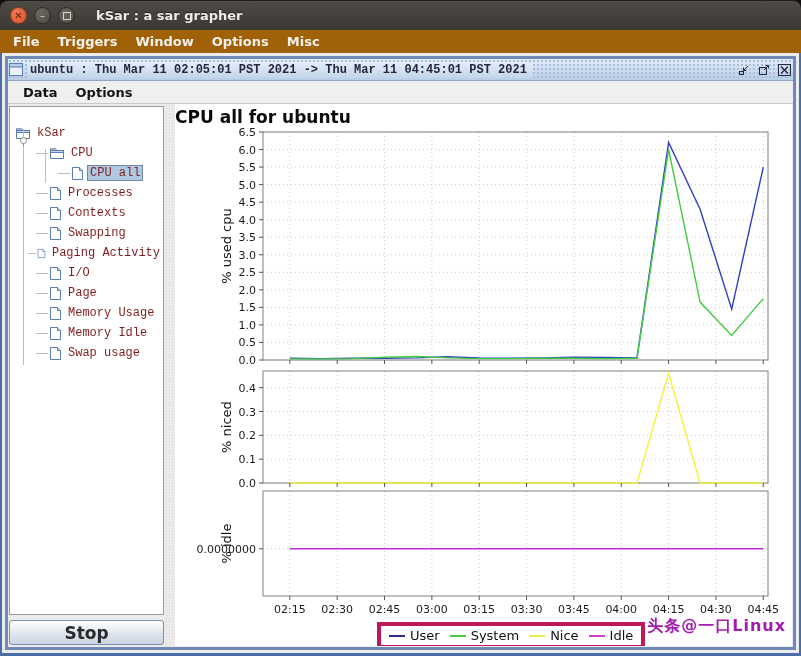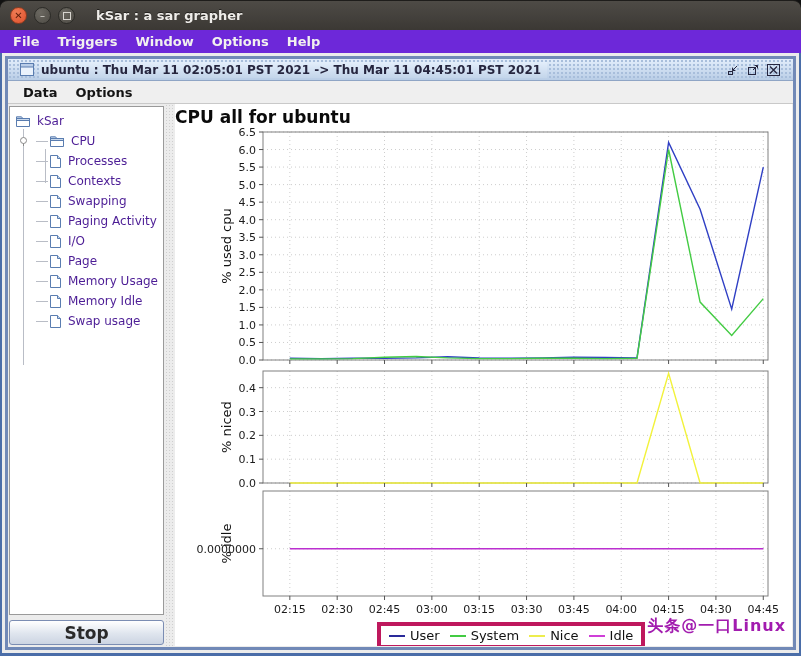--- a/index.html
+++ b/index.html
@@ -3,36 +3,36 @@
 <meta charset="utf-8">
 <style>
   html,body{margin:0;padding:0;background:#111;}
   body{width:801px;height:656px;position:relative;font-family:"DejaVu Sans","Liberation Sans",sans-serif;overflow:hidden;}
   .titlebar{height:30px;background:linear-gradient(#4e4b46,#3b3834);border-radius:8px 8px 0 0;border-top:1px solid #1e1d1b;display:flex;align-items:center;padding:0 10px;box-sizing:border-box;}
   .winbtn{width:17px;height:17px;border-radius:50%;margin-right:7px;display:flex;align-items:center;justify-content:center;font-size:10px;line-height:1;box-sizing:border-box;cursor:default;}
   .winbtn.close{background:radial-gradient(circle at 35% 30%,#f07c54,#dd4f2c);border:1px solid #8e3c20;color:#5e1d0a;font-weight:bold;}
   .winbtn.gray{background:radial-gradient(circle at 35% 30%,#6b6861,#4e4b45);border:1px solid #2b2a26;color:#d8d5cf;}
   .winbtn .sq{width:6px;height:6px;border:1px solid #d8d5cf;display:block;}
   .titlebar .title{color:#efedea;font-weight:bold;font-size:13px;margin-left:14px;text-shadow:0 -1px 0 #23211e;}
-  .menubar{height:23px;background:#6d28d9;display:flex;align-items:center;padding-left:4px;}
+  .menubar{height:23px;background:#a16207;display:flex;align-items:center;padding-left:4px;}
   .menubar .mitem{color:#f2f1ef;font-weight:bold;font-size:13px;padding:2px 9px;cursor:default;}
   .app-body{position:absolute;top:53px;left:0;right:0;bottom:0;background:#ececec;border-left:2px solid #4a6da8;border-right:2px solid #4a6da8;border-bottom:3px solid #4a6da8;box-sizing:border-box;padding:3px;}
   
   .iframe{position:absolute;top:3px;left:3px;right:3px;bottom:3px;border:3px solid #7189b7;background:#fff;box-sizing:border-box;display:flex;flex-direction:column;}
-  .if-titlebar{height:21px;flex:0 0 21px;background:linear-gradient(#e3eefb,#b9cde6);background-image:radial-gradient(#a8bedb 1px,rgba(0,0,0,0) 1px),linear-gradient(#e3eefb,#b9cde6);background-size:4px 4px,100% 100%;border-bottom:1px solid #8fa5c5;display:flex;align-items:center;padding:0 12px;}
+  .if-titlebar{height:21px;flex:0 0 21px;background:linear-gradient(#e3eefb,#b9cde6);background-image:radial-gradient(#a8bedb 1px,rgba(0,0,0,0) 1px),linear-gradient(#e3eefb,#b9cde6);background-size:4px 4px,100% 100%;border-bottom:1px solid #8fa5c5;display:flex;align-items:center;padding:0 1px;font-family:Liberation Mono, monospace;}
   .if-title{font-size:12px;font-weight:bold;color:#26263f;margin-left:5px;white-space:nowrap;background:linear-gradient(#e3eefb,#c3d5ea);padding:1px 6px 1px 2px;}
   .if-controls{margin-left:auto;display:flex;gap:6px;align-items:center;}
   .if-controls svg{display:block;cursor:default;}
   .if-menubar{height:22px;flex:0 0 22px;background:#efefef;border-bottom:1px solid #c9c9c9;display:flex;align-items:center;padding-left:6px;}
   .if-menubar .mitem{color:#141414;font-size:13px;font-weight:bold;padding:2px 9px;cursor:default;}
   .if-content{flex:1;position:relative;background:#ececec;}
   
   .sidebar{position:absolute;left:1px;top:2px;width:155px;bottom:2px;}
   .tree-wrap{position:absolute;left:0;right:0;top:0;bottom:30px;background:#fff;border:1px solid #9a9a9a;overflow:hidden;}
-  #tree{position:relative;padding-top:4px;font-size:12px;color:#4c1d95;}
+  #tree{position:relative;padding-top:16px;font-size:12px;color:#7f1d1d;font-family:Liberation Mono, monospace;}
   .trow{height:20px;display:flex;align-items:center;white-space:nowrap;cursor:default;}
   .conn{display:inline-block;width:12px;border-top:1px solid #b9bdc6;height:0;}
   .ticon{display:inline-block;margin:0 3px 0 1px;}
   .tlabel{padding:1px 3px;}
   .trow.selected .tlabel{background:#b0c7e2;border:1px solid #6f87a8;padding:0 2px;}
   .guide{position:absolute;border-left:1px solid #b9bdc6;width:0;}
   .handle{position:absolute;}
   .stop-btn{position:absolute;left:0;right:0;bottom:0;height:25px;background:linear-gradient(#ffffff,#dfe5ee 55%,#ccd4e2);border:1px solid #7b8db3;border-radius:3px;font-family:"DejaVu Sans","Liberation Sans",sans-serif;font-weight:bold;font-size:17px;color:#2a2a2a;cursor:default;}
   
   .divider{position:absolute;left:157px;top:0;width:9px;bottom:0;background:#ececec;background-image:radial-gradient(#cfcfcf 1px,rgba(0,0,0,0) 1px);background-size:3px 3px;cursor:col-resize;}
@@ -55,21 +55,21 @@
       <span class="sq"></span>
     </span>
   <span class="title">kSar : a sar grapher</span>
 </div>
 
 <div class="menubar" id="app-menubar">
     <span class="mitem">File</span>
     <span class="mitem">Triggers</span>
     <span class="mitem">Window</span>
     <span class="mitem">Options</span>
-    <span class="mitem">Help</span>
+    <span class="mitem">Misc</span>
   </div>
 
 <div class="app-body">
   <div class="iframe">
     <div class="if-titlebar">
       <svg width="14" height="13" viewBox="0 0 14 13">
         <rect x="0.5" y="0.5" width="13" height="12" fill="#eaf2fc" stroke="#5a7db0"></rect>
         <rect x="0.5" y="0.5" width="13" height="3.5" fill="#b9cde8" stroke="#5a7db0"></rect>
       </svg>
       <span class="if-title">ubuntu : Thu Mar 11 02:05:01 PST 2021 -&gt; Thu Mar 11 04:45:01 PST 2021</span>
@@ -108,20 +108,29 @@
               </div>
               <div class="trow">
                 <span style="display:inline-block;width:26px"></span>
                 <span class="conn"></span>
                 <svg class="ticon" width="16" height="13" viewBox="0 0 16 13">
                   <path d="M1.5 3.5 L1.5 11.5 L14.5 11.5 L14.5 3.5 Z" fill="#fff" stroke="#5a7db0"></path>
                   <path d="M1.5 3.5 L1.5 1.8 L6.5 1.8 L7.8 3.5 Z" fill="#c9d9ec" stroke="#5a7db0"></path>
                   <rect x="1.5" y="3.5" width="13" height="2" fill="#c9d9ec" stroke="#5a7db0"></rect>
                 </svg>
                 <span class="tlabel">CPU</span>
+              </div>
+              <div class="trow selected">
+                <span style="display:inline-block;width:48px"></span>
+                <span class="conn"></span>
+                <svg class="ticon" width="13" height="15" viewBox="0 0 13 15">
+                  <path d="M1.5 1.5 L8.5 1.5 L11.5 4.5 L11.5 13.5 L1.5 13.5 Z" fill="#fff" stroke="#5a7db0"></path>
+                  <path d="M8.5 1.5 L8.5 4.5 L11.5 4.5" fill="#c9d9ec" stroke="#5a7db0"></path>
+                </svg>
+                <span class="tlabel">CPU all</span>
               </div>
               <div class="trow">
                 <span style="display:inline-block;width:26px"></span>
                 <span class="conn"></span>
                 <svg class="ticon" width="13" height="15" viewBox="0 0 13 15">
                   <path d="M1.5 1.5 L8.5 1.5 L11.5 4.5 L11.5 13.5 L1.5 13.5 Z" fill="#fff" stroke="#5a7db0"></path>
                   <path d="M8.5 1.5 L8.5 4.5 L11.5 4.5" fill="#c9d9ec" stroke="#5a7db0"></path>
                 </svg>
                 <span class="tlabel">Processes</span>
               </div>

